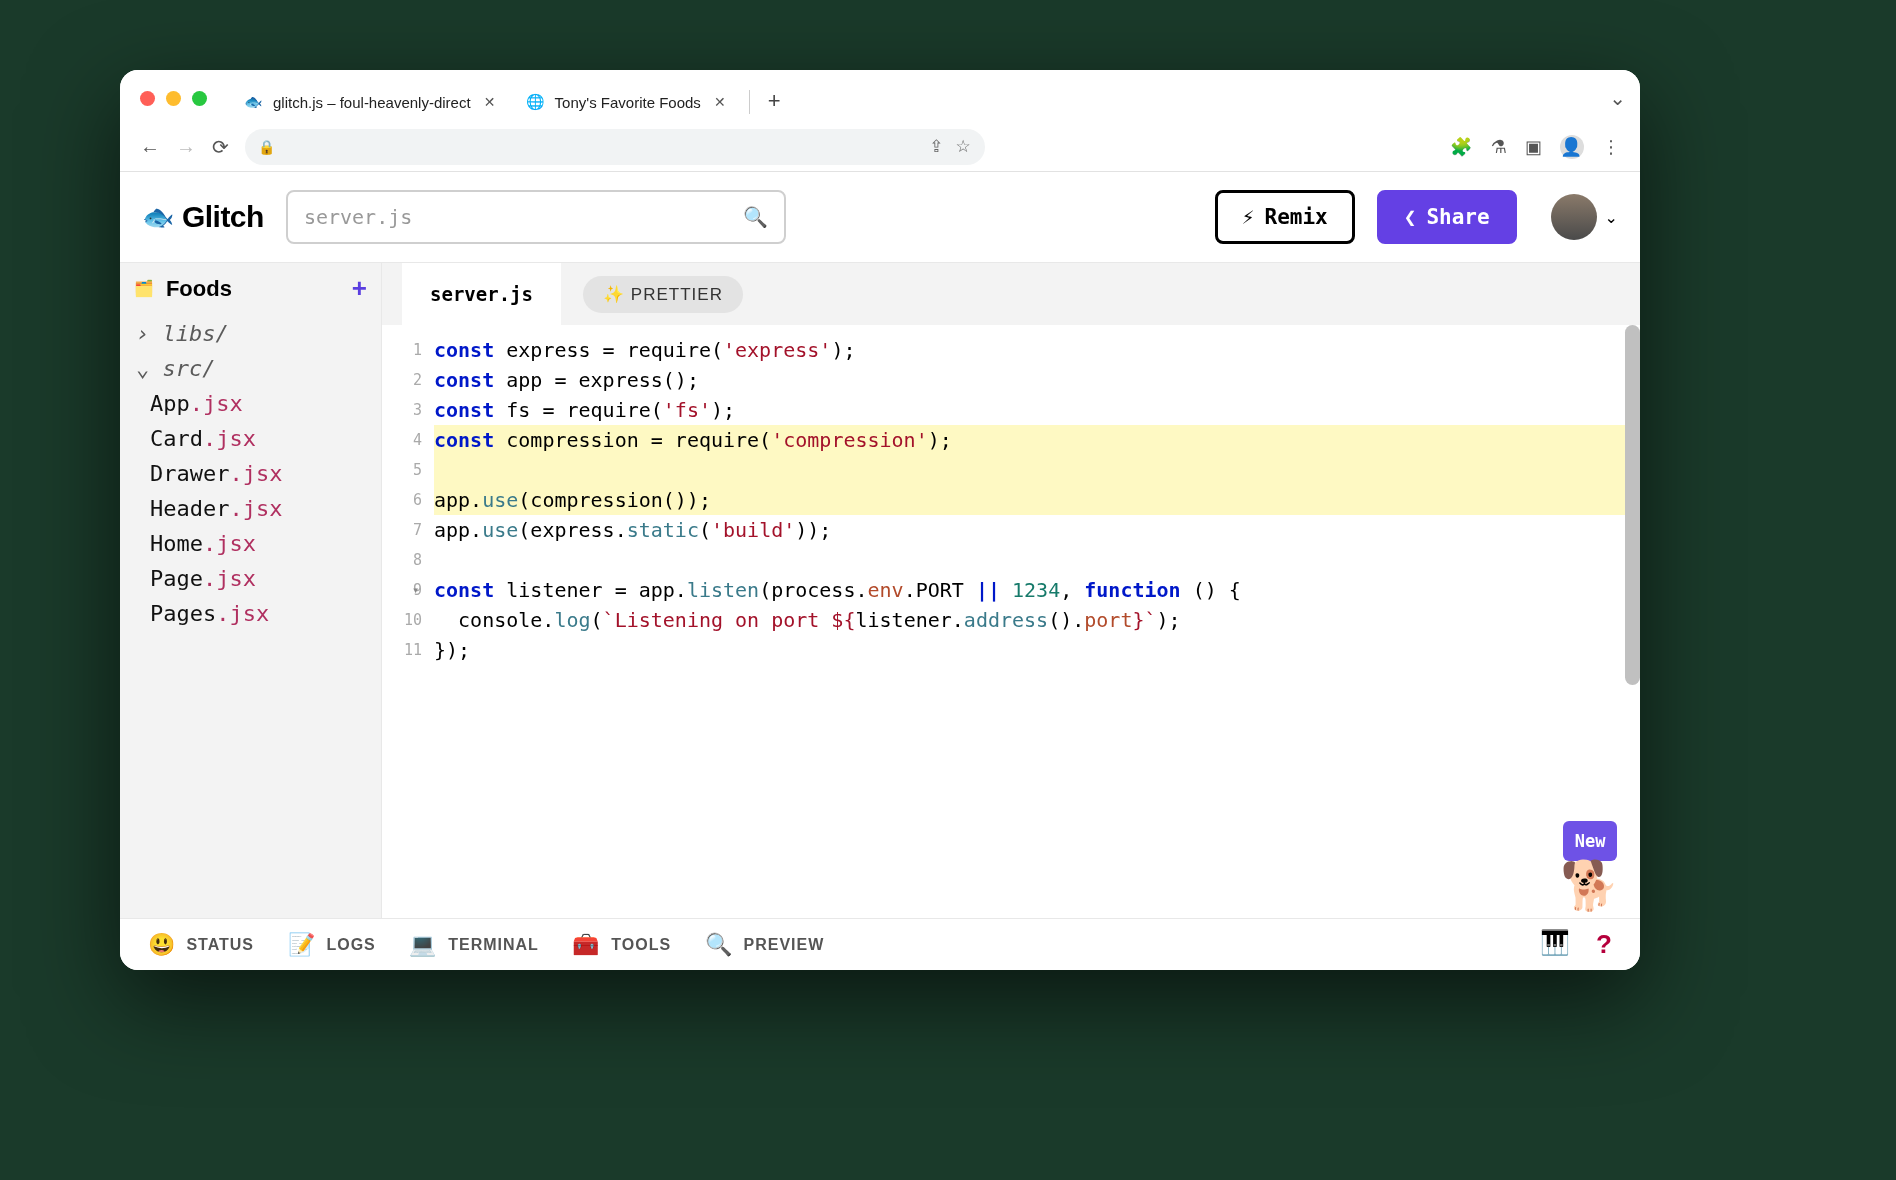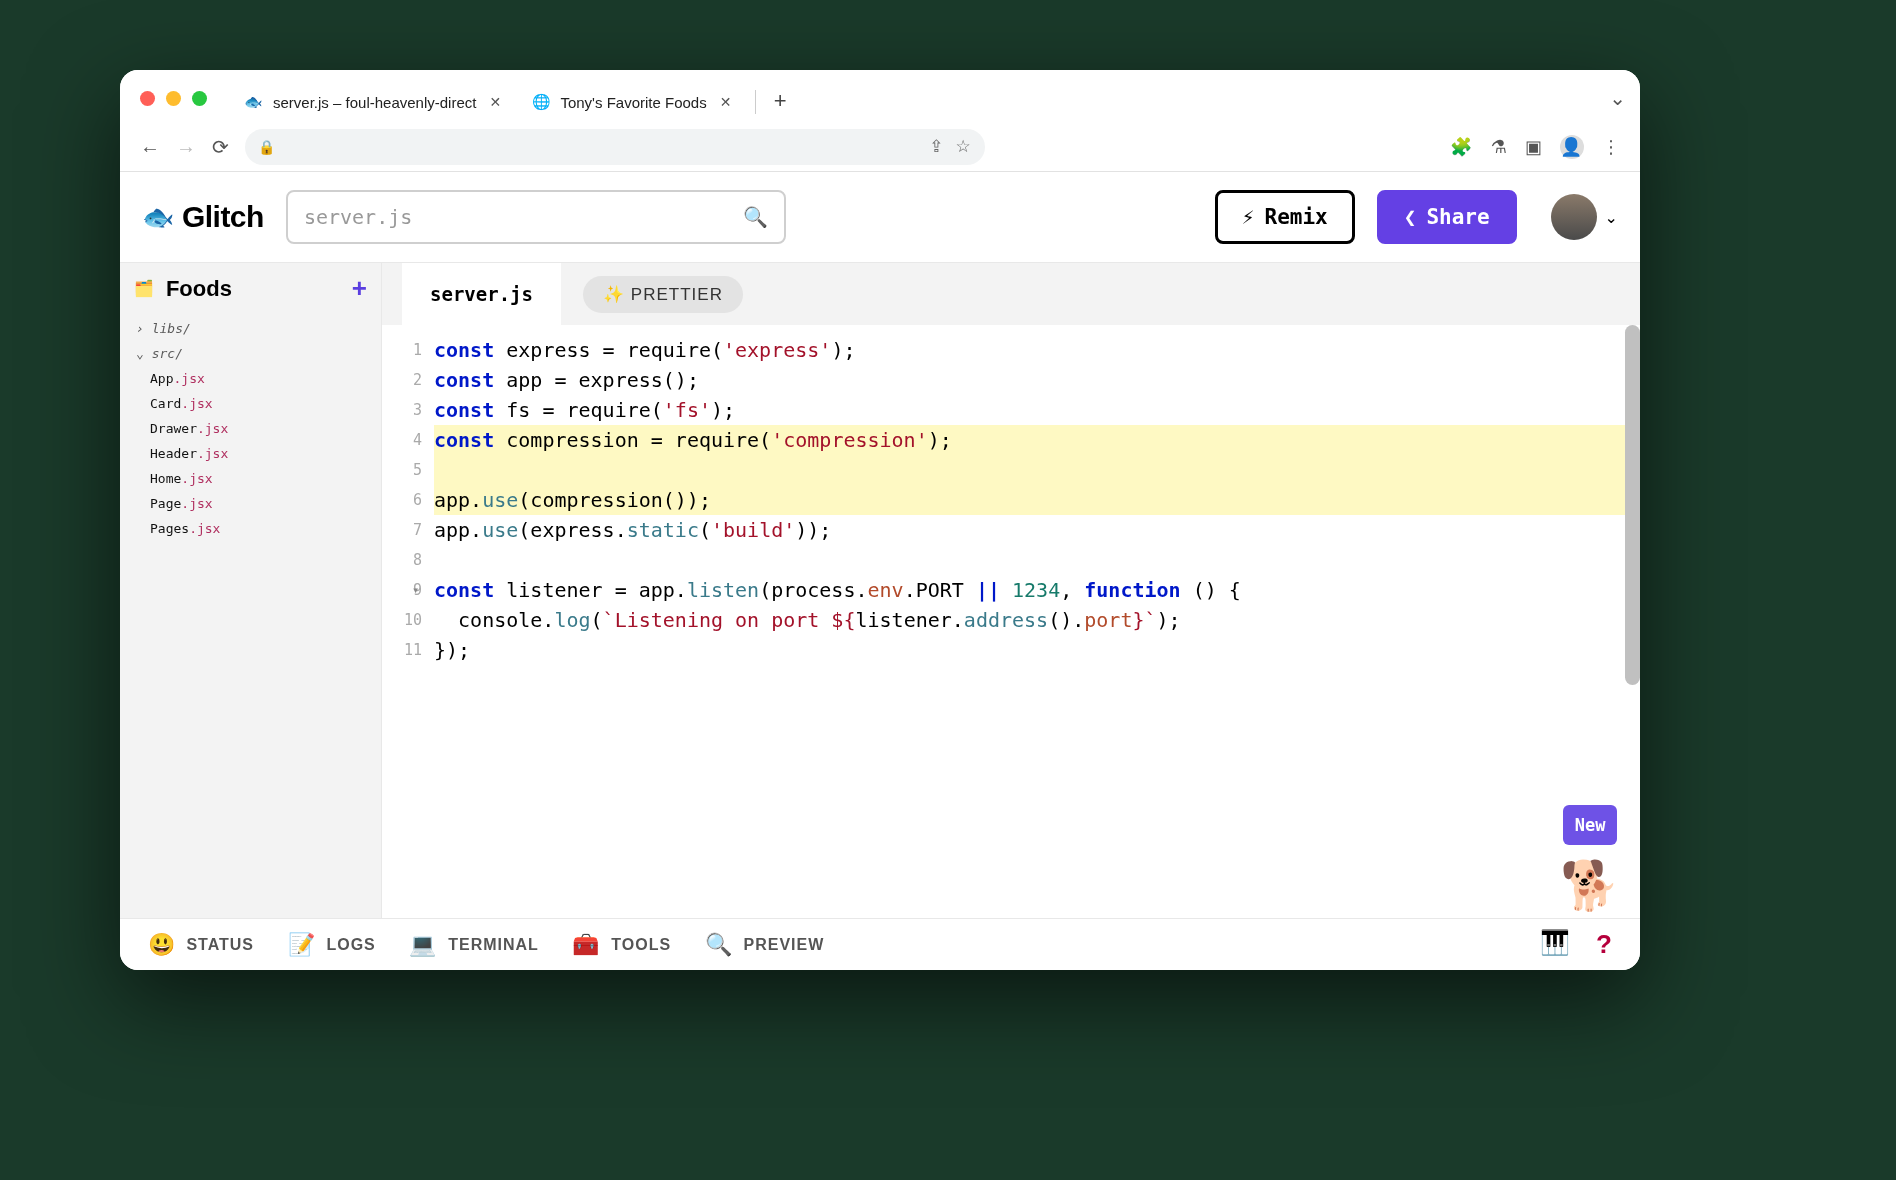--- a/index.html
+++ b/index.html
@@ -39,37 +39,37 @@
   .btn.share{background:#6440e4;border:3px solid #6440e4;color:#fff}
   .user{display:flex;align-items:center;gap:8px;margin-left:12px}
   .user-av{width:46px;height:46px;border-radius:50%;background:linear-gradient(#8a7a6a,#4a4a4a)}
   
   .body{display:flex;height:calc(100% - 52px - 50px - 90px - 52px);border-top:1px solid #e8e8e8}
   .sidebar{width:262px;background:#f3f3f3;border-right:1px solid #e8e8e8;overflow:auto}
   .files-hdr{display:flex;align-items:center;padding:10px 14px;gap:12px}
   .files-hdr .ttl{font-size:22px;font-weight:800}
   .files-hdr .plus{margin-left:auto;color:#5a3ee0;font-size:26px;font-weight:700;cursor:pointer}
   .tree{padding:2px 0}
-  .tree-row{padding:5px 16px;font-family:"SF Mono",Menlo,monospace;font-size:13px;color:#5a5a5a;font-style:italic;cursor:pointer}
+  .tree-row{padding:5px 16px;font-family:"SF Mono",Menlo,monospace;font-size:22px;color:#5a5a5a;font-style:italic;cursor:pointer}
   .tree-row.file{font-style:normal;padding-left:30px}
   .tree-row .fn{color:#111}.tree-row .ext{color:#b03060}
   .editor-wrap{flex:1;display:flex;flex-direction:column;background:#f3f3f3}
   .ed-tabs{height:62px;display:flex;align-items:center;gap:22px;padding:0 20px}
   .ed-tab{height:62px;background:#fff;display:flex;align-items:center;padding:0 28px;font-family:"SF Mono",Menlo,monospace;font-size:19px;font-weight:700}
   .prettier{background:#e3e3e3;border-radius:20px;padding:8px 20px;font-size:17px;font-weight:400;letter-spacing:1px;color:#333;cursor:pointer}
   .code{flex:1;background:#fff;font-family:"SF Mono",Menlo,monospace;font-size:20px;line-height:30px;padding:10px 0 10px 4px;position:relative;overflow:hidden}
   .ln{display:flex}
   .gut{width:48px;text-align:right;padding-right:12px;color:#aaa;font-size:15px;user-select:none}
   .src{flex:1;white-space:pre}
   .ln.hl .src{background:#fef9c3}
   .kw{color:#0018c9;font-weight:700}.str{color:#a3122a}.fn{color:#3a7a8a}.num{color:#167a6a}.id{color:#b24a2a}
   .ln .fold{position:absolute;transform:translateX(-10px);font-size:12px;color:#888}
   .scrollb{position:absolute;right:0;top:0;width:15px;height:360px;background:#c0c0c0;border-radius:8px}
   .mascot{position:absolute;right:20px;bottom:8px;text-align:center}
-  .mascot .badge{background:#6e52e6;color:#fff;padding:5px 12px;border-radius:6px;font-size:17px;font-weight:600;display:inline-block;margin-bottom:16px}
+  .mascot .badge{background:#6e52e6;color:#fff;padding:5px 12px;border-radius:6px;font-size:17px;font-weight:600;display:inline-block;margin-bottom:0}
   .mascot .dog{font-size:48px;line-height:1}
   
   .footer{height:52px;background:#fff;border-top:1px solid #e8e8e8;display:flex;align-items:center;padding:0 28px;gap:34px}
   .f-item{display:flex;align-items:center;gap:10px;font-size:16px;font-weight:700;letter-spacing:1px;color:#555;cursor:pointer}
   .f-item .em{font-size:22px}
   .f-right{margin-left:auto;display:flex;gap:26px}
   .help{color:#b5003c;font-size:26px;font-weight:900}
 </style>
 </head>
 <body>
@@ -78,21 +78,21 @@
 
   <div class="chrome-top">
     <div class="traffic">
       <span class="dot r"></span>
       <span class="dot y"></span>
       <span class="dot g"></span>
     </div>
     <div class="tabstrip">
       <div class="tab active">
         <span class="favicon">🐟</span>
-        <span>server.js – foul-heavenly-direct</span>
+        <span>glitch.js – foul-heavenly-direct</span>
         <span class="tab-close">✕</span>
       </div>
       <div class="tab">
         <span class="favicon">🌐</span>
         <span>Tony's Favorite Foods</span>
         <span class="tab-close">✕</span>
       </div>
       <span class="tab-sep"></span>
       <span class="newtab">+</span>
     </div>

